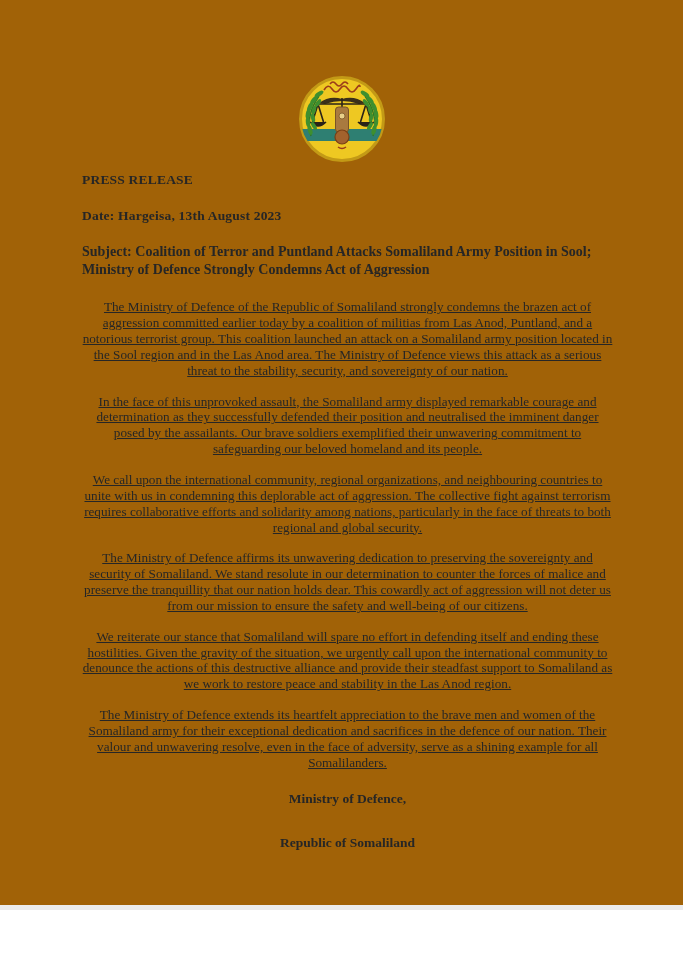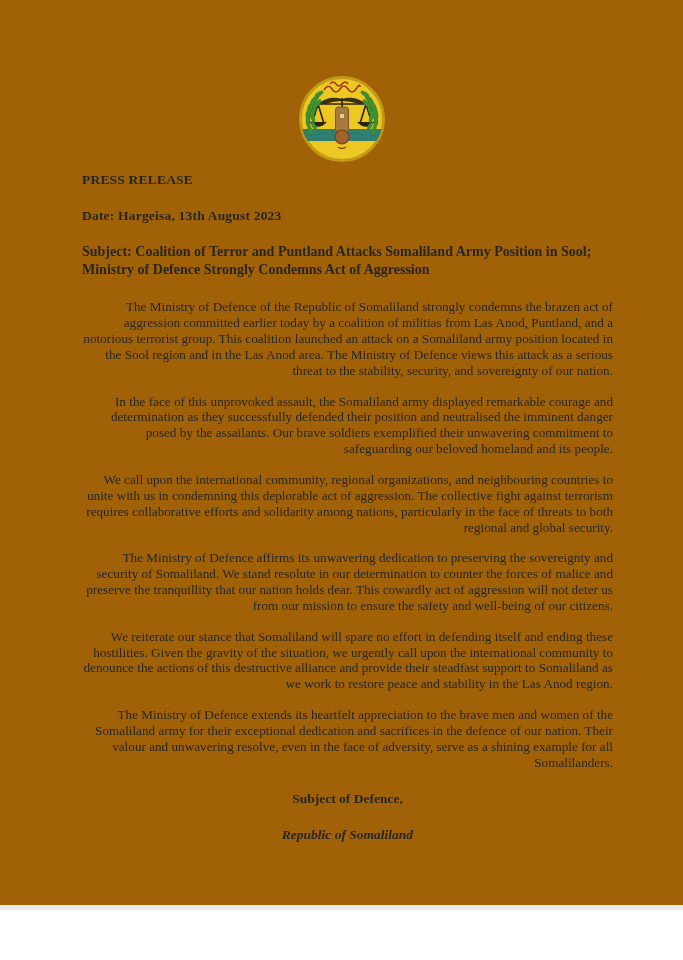--- a/index.html
+++ b/index.html
@@ -34,31 +34,31 @@
   .subject {
     font-weight: bold;
     font-size: 14px;
     line-height: 1.3;
     margin: 0 0 20px 0;
   }
   .para {
     font-size: 13.2px;
     line-height: 1.2;
     margin: 0 0 15px 0;
-    text-align: right;
+    text-align: center;
+    text-decoration: underline;
   }
   .sig {
     text-align: center;
     font-weight: bold;
     font-size: 13.5px;
     margin: 20px 0 0 0;
   }
   .sig + .sig {
-    margin-top: 20px;
-    font-style: italic;
+    margin-top: 28px;
   }
   .scan-edge {
     position: absolute;
     left: 0;
     bottom: 0;
     width: 100%;
     height: 5px;
     background: #ececec;
   }
 </style>
@@ -138,18 +138,18 @@
     <p class="hline">Date: Hargeisa, 13th August 2023</p>
     <p class="subject">Subject: Coalition of Terror and Puntland Attacks Somaliland Army Position in Sool; Ministry of Defence Strongly Condemns Act of Aggression</p>
 
     <p class="para">The Ministry of Defence of the Republic of Somaliland strongly condemns the brazen act of aggression committed earlier today by a coalition of militias from Las Anod, Puntland, and a notorious terrorist group. This coalition launched an attack on a Somaliland army position located in the Sool region and in the Las Anod area. The Ministry of Defence views this attack as a serious threat to the stability, security, and sovereignty of our nation.</p>
     <p class="para">In the face of this unprovoked assault, the Somaliland army displayed remarkable courage and determination as they successfully defended their position and neutralised the imminent danger posed by the assailants. Our brave soldiers exemplified their unwavering commitment to safeguarding our beloved homeland and its people.</p>
     <p class="para">We call upon the international community, regional organizations, and neighbouring countries to unite with us in condemning this deplorable act of aggression. The collective fight against terrorism requires collaborative efforts and solidarity among nations, particularly in the face of threats to both regional and global security.</p>
     <p class="para">The Ministry of Defence affirms its unwavering dedication to preserving the sovereignty and security of Somaliland. We stand resolute in our determination to counter the forces of malice and preserve the tranquillity that our nation holds dear. This cowardly act of aggression will not deter us from our mission to ensure the safety and well-being of our citizens.</p>
     <p class="para">We reiterate our stance that Somaliland will spare no effort in defending itself and ending these hostilities. Given the gravity of the situation, we urgently call upon the international community to denounce the actions of this destructive alliance and provide their steadfast support to Somaliland as we work to restore peace and stability in the Las Anod region.</p>
     <p class="para">The Ministry of Defence extends its heartfelt appreciation to the brave men and women of the Somaliland army for their exceptional dedication and sacrifices in the defence of our nation. Their valour and unwavering resolve, even in the face of adversity, serve as a shining example for all Somalilanders.</p>
 
-    <p class="sig">Subject of Defence,</p>
+    <p class="sig">Ministry of Defence,</p>
     <p class="sig">Republic of Somaliland</p>
   </div>
 
   <div class="scan-edge"></div>
 </div>
 
 </body></html>

